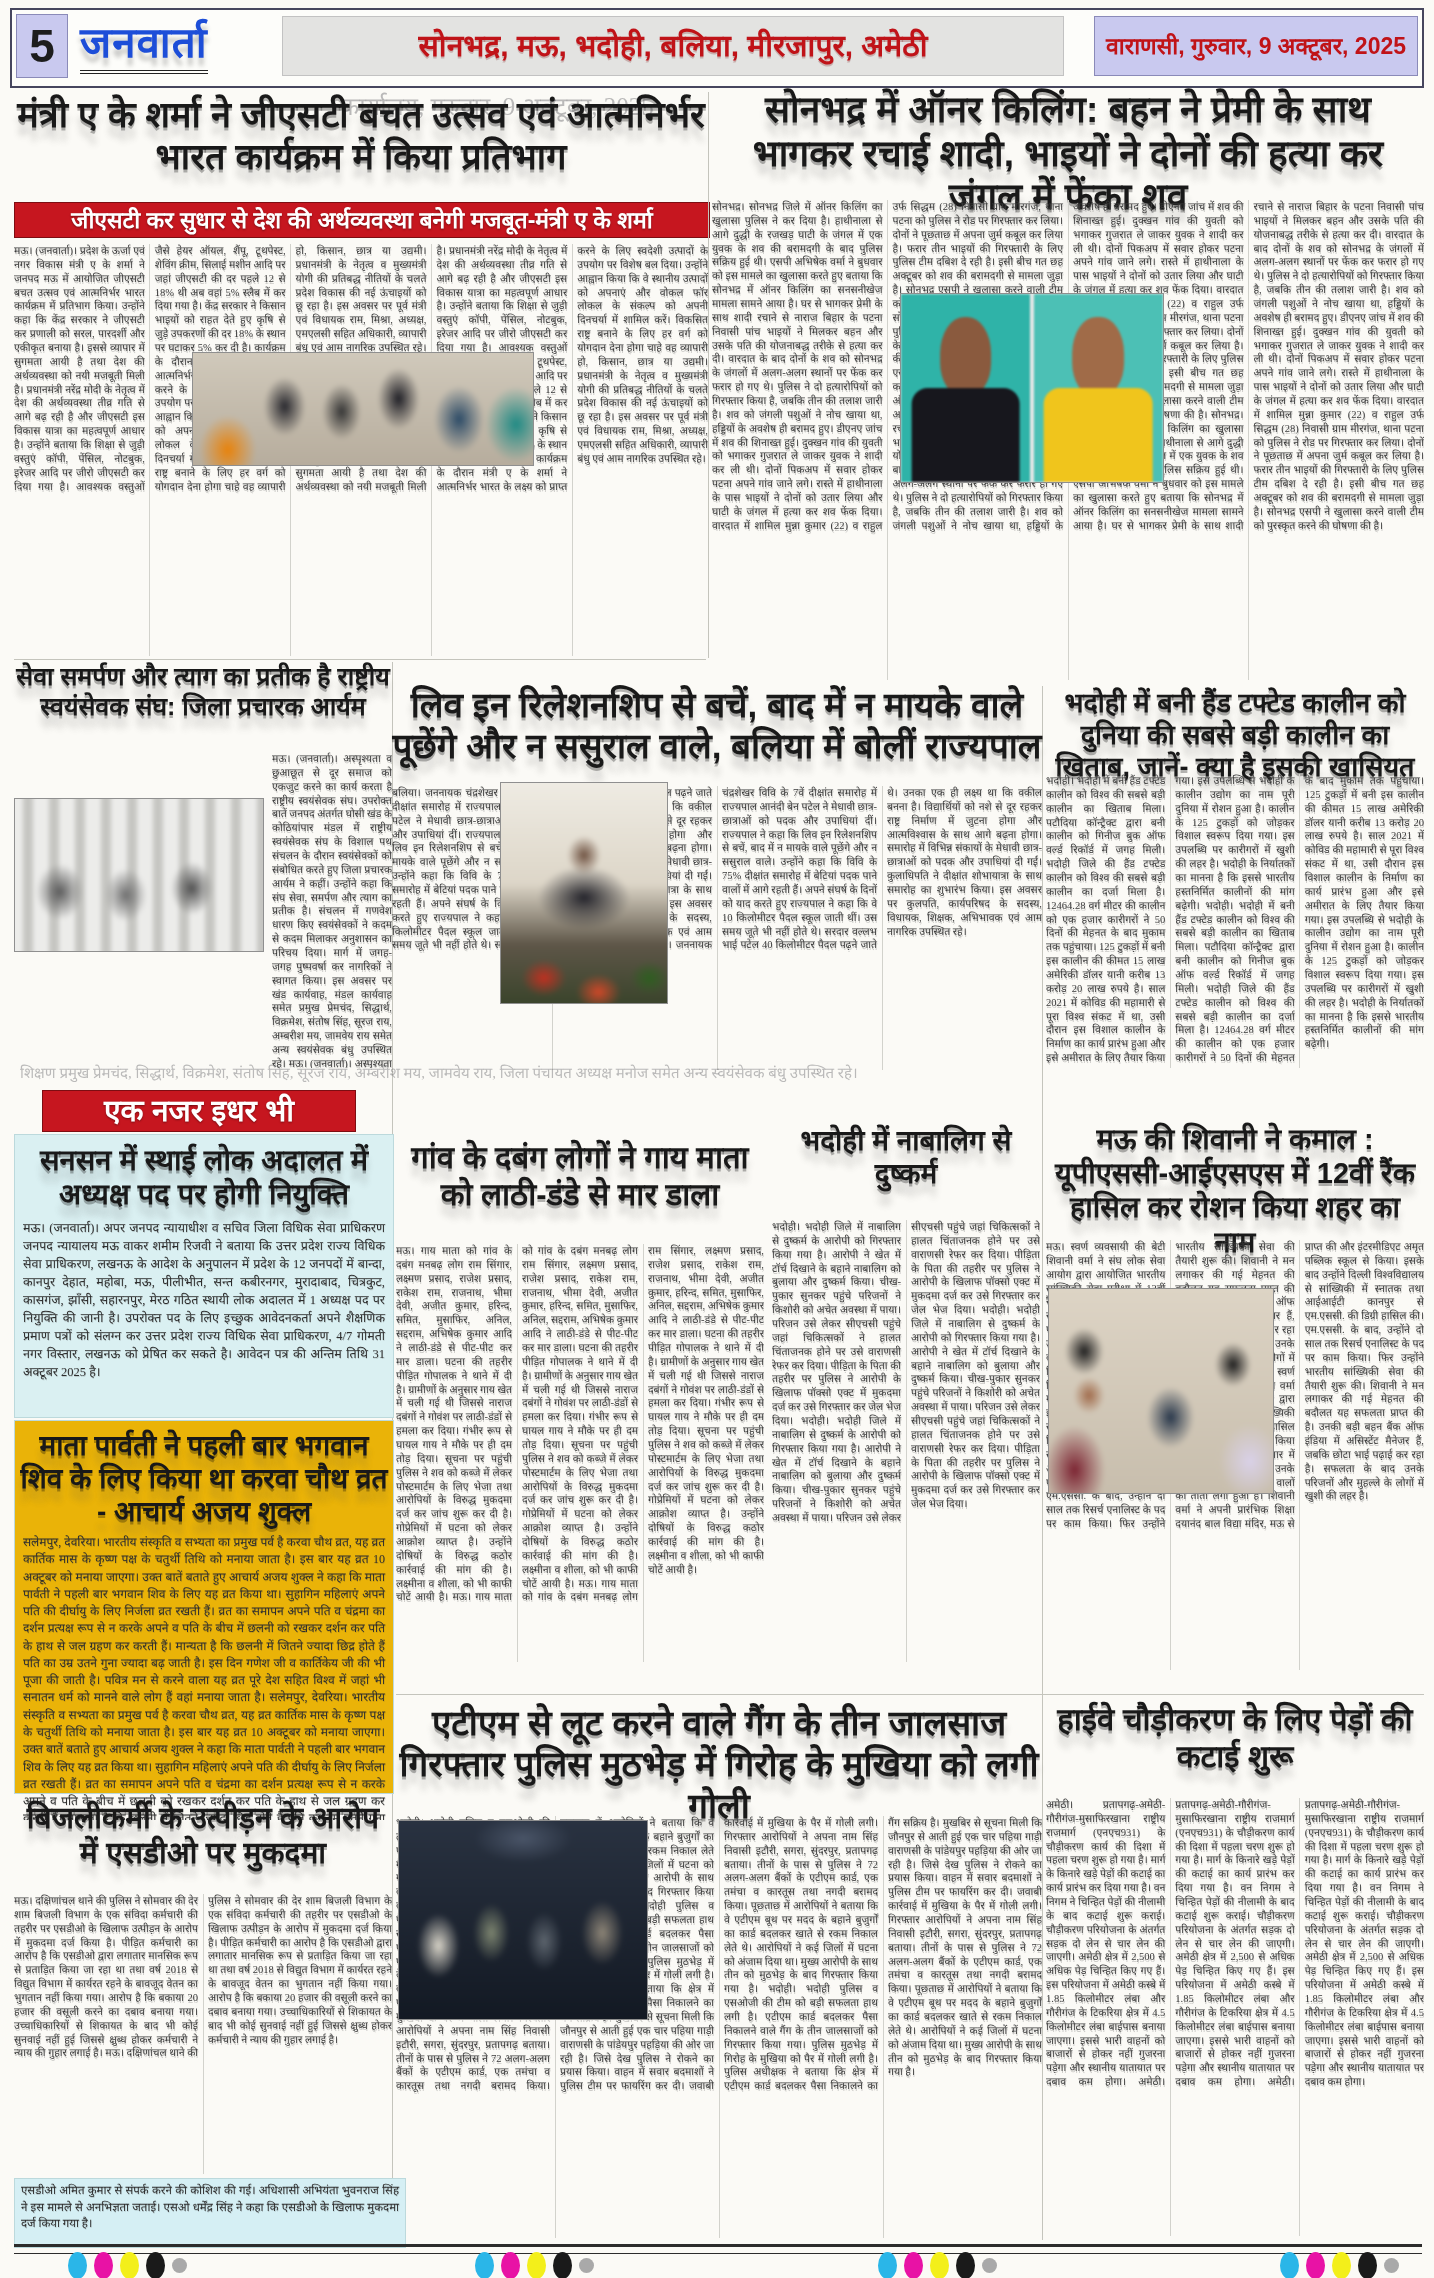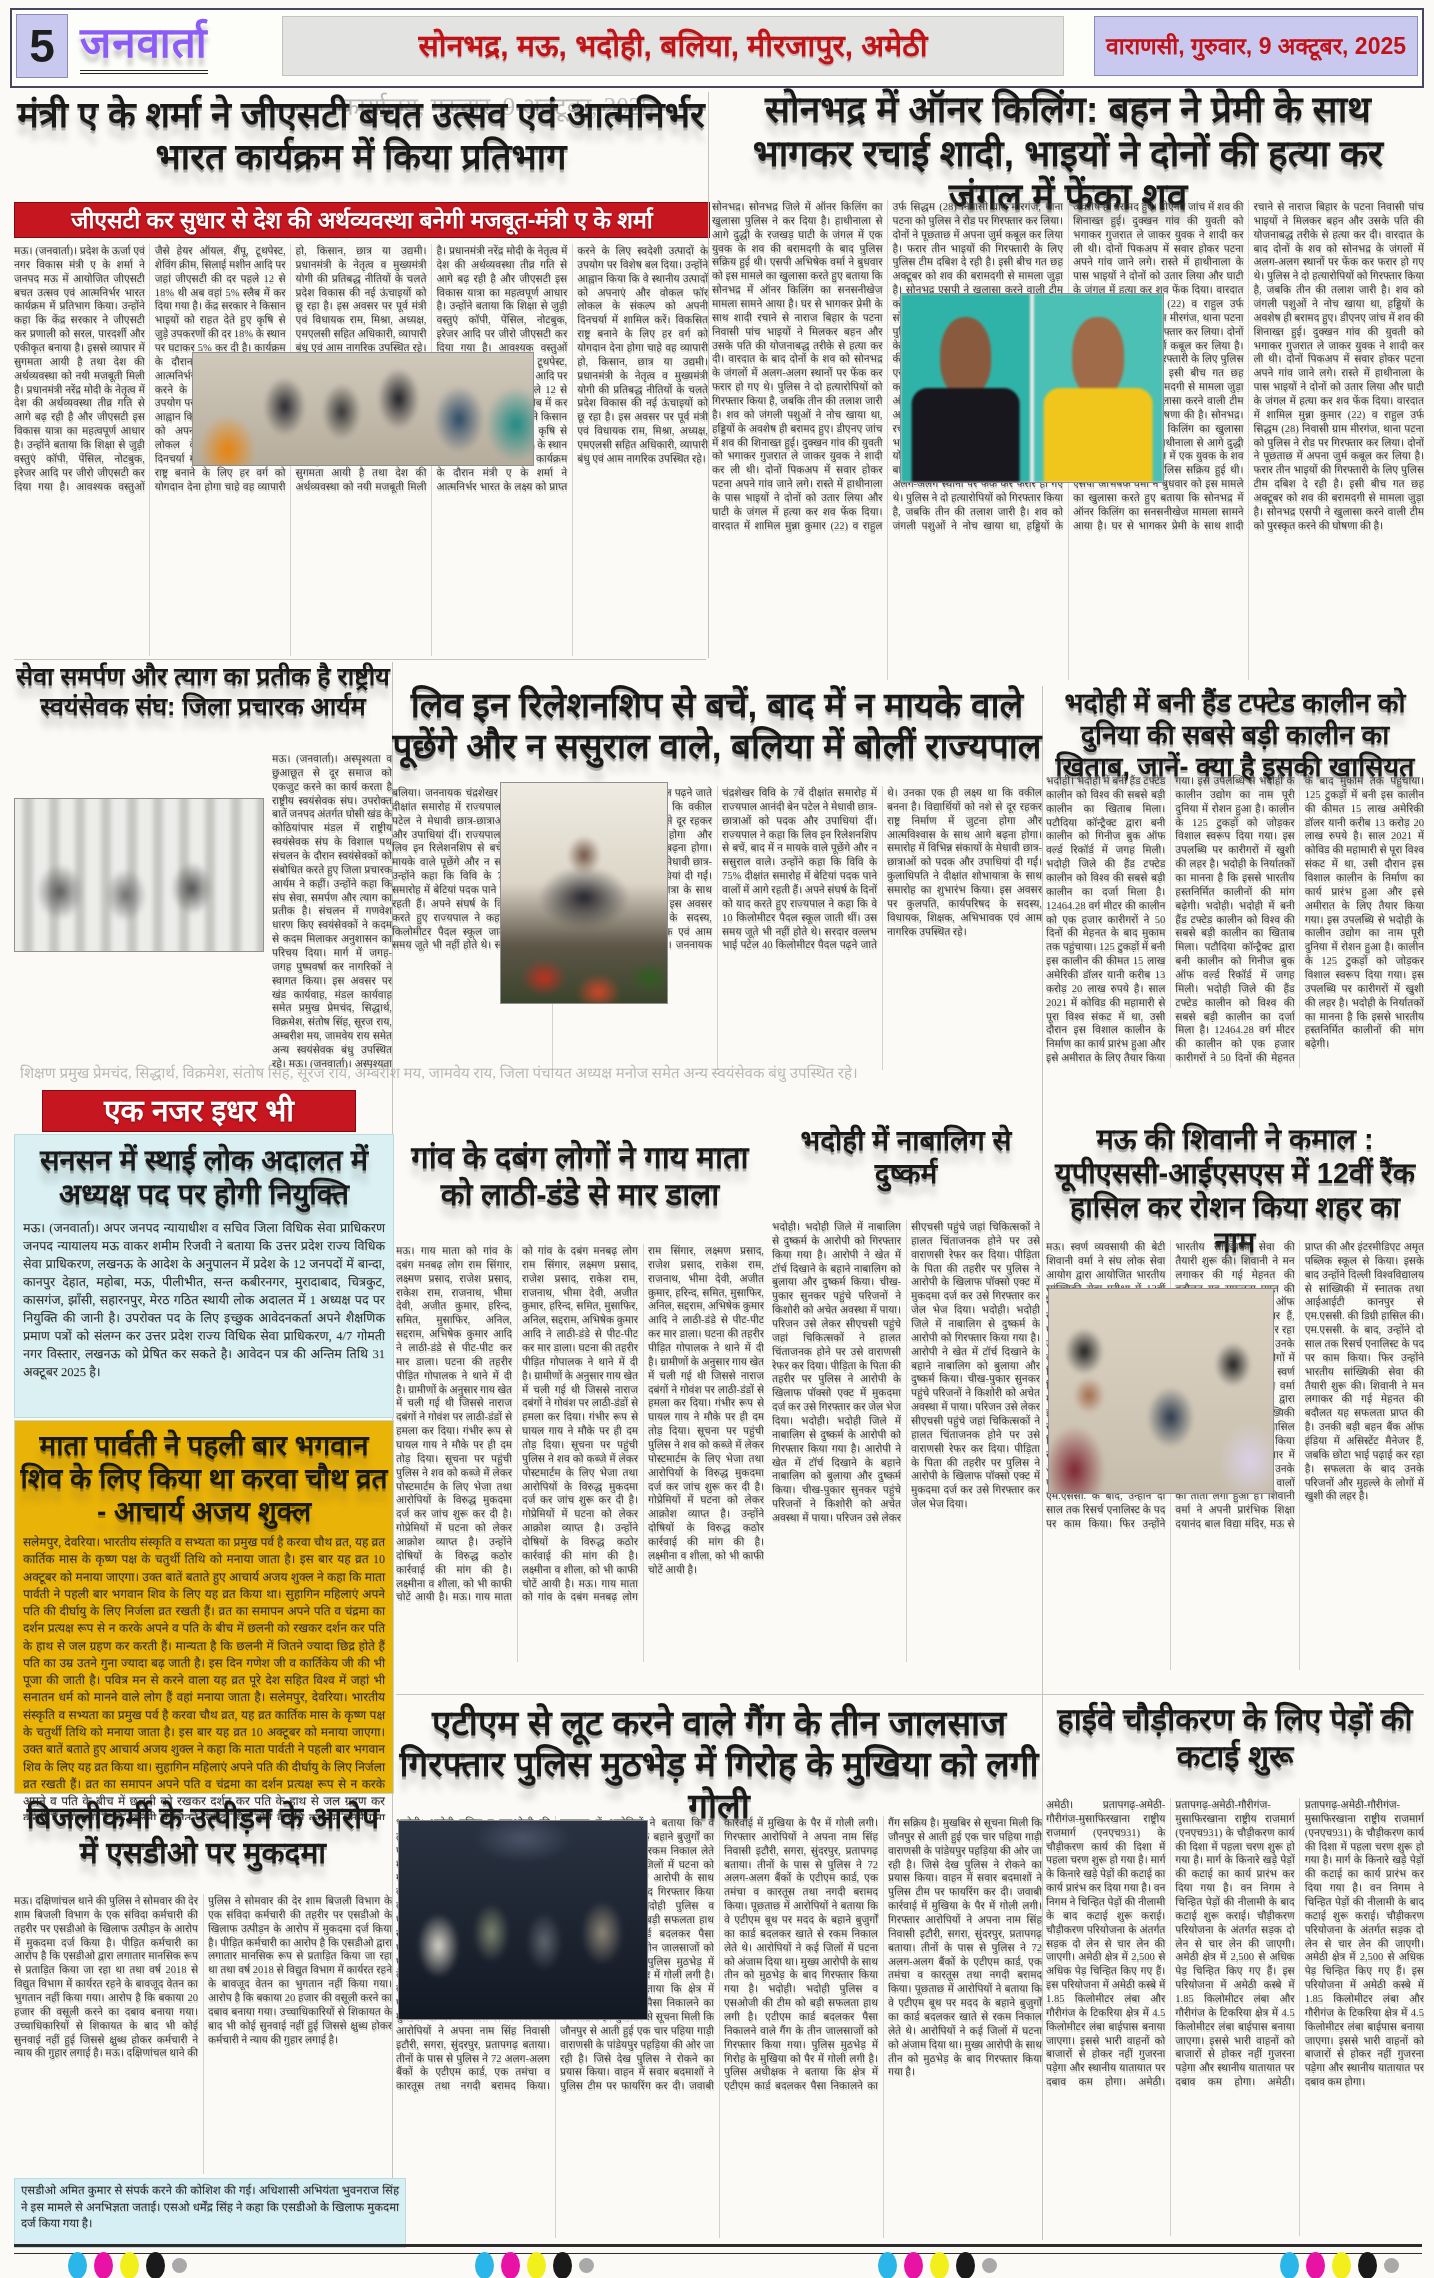--- a/index.html
+++ b/index.html
@@ -3,21 +3,21 @@
 <meta charset="utf-8">
 <style>
   html,body{margin:0;padding:0;}
   body{width:1434px;height:2278px;background:#efeeea;font-family:"Liberation Serif", serif;}
   .page{position:relative;width:1434px;height:2278px;background:#fbfaf6;overflow:hidden;}
   .abs{position:absolute;}
   
   .mast-frame{left:10px;top:8px;width:1410px;height:76px;border:2px solid #46465e;background:#fdfdfa;}
   .pageno{left:16px;top:14px;width:50px;height:62px;background:#c9c9ef;color:#1d1d1d;
     font:bold 46px/62px "Liberation Sans",sans-serif;text-align:center;border:1px solid #8a8ab8;}
-  .papername{left:80px;top:18px;font:bold 42px/50px "Liberation Sans",sans-serif;color:#8b5cf6;
+  .papername{left:80px;top:18px;font:bold 42px/50px "Liberation Sans",sans-serif;color:#1d4ed8;
     border-bottom:4px double #222;padding-bottom:2px;letter-spacing:1px;text-shadow:0 8px 4px rgba(60,60,60,.25);}
   .regionbox{left:282px;top:16px;width:780px;height:58px;background:#e3e3e1;border:1px solid #c2c2c2;
     color:#c01318;font:bold 30px/58px "Liberation Sans",sans-serif;text-align:center;text-shadow:0 2px 0 rgba(120,20,20,.25);}
   .datebox{left:1094px;top:16px;width:322px;height:58px;background:#c9c9ef;border:1px solid #8a8ab8;
     color:#c01318;font:bold 23px/58px "Liberation Sans",sans-serif;text-align:center;}
   
   .headline{font-family:"Liberation Sans",sans-serif;font-weight:bold;color:#191919;text-align:center;
     line-height:1.18;text-shadow:0 3px 0 rgba(0,0,0,.28), 0 14px 6px rgba(70,70,70,.18);}
   .bodytext{font-size:10.5px;line-height:1.32;color:#3b3b3b;text-align:justify;overflow:hidden;
     column-gap:10px;column-rule:1px solid #d2d2cc;filter:blur(.3px);

